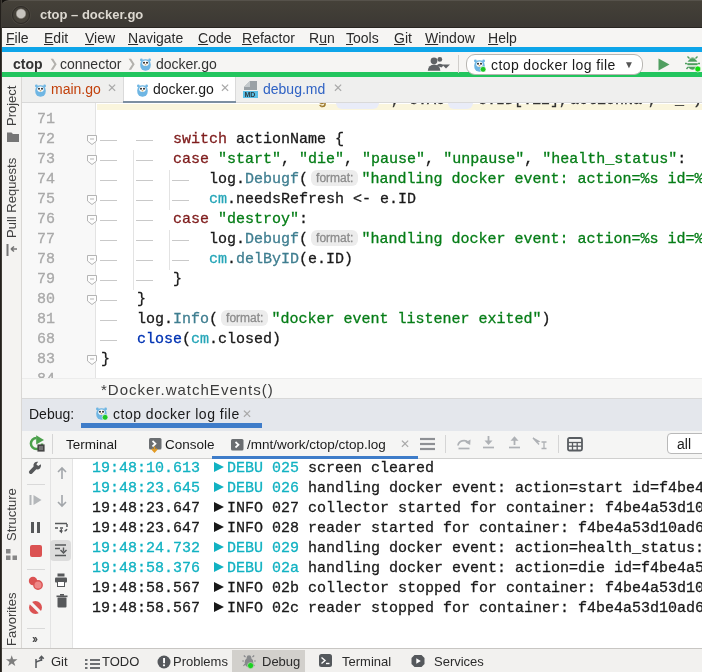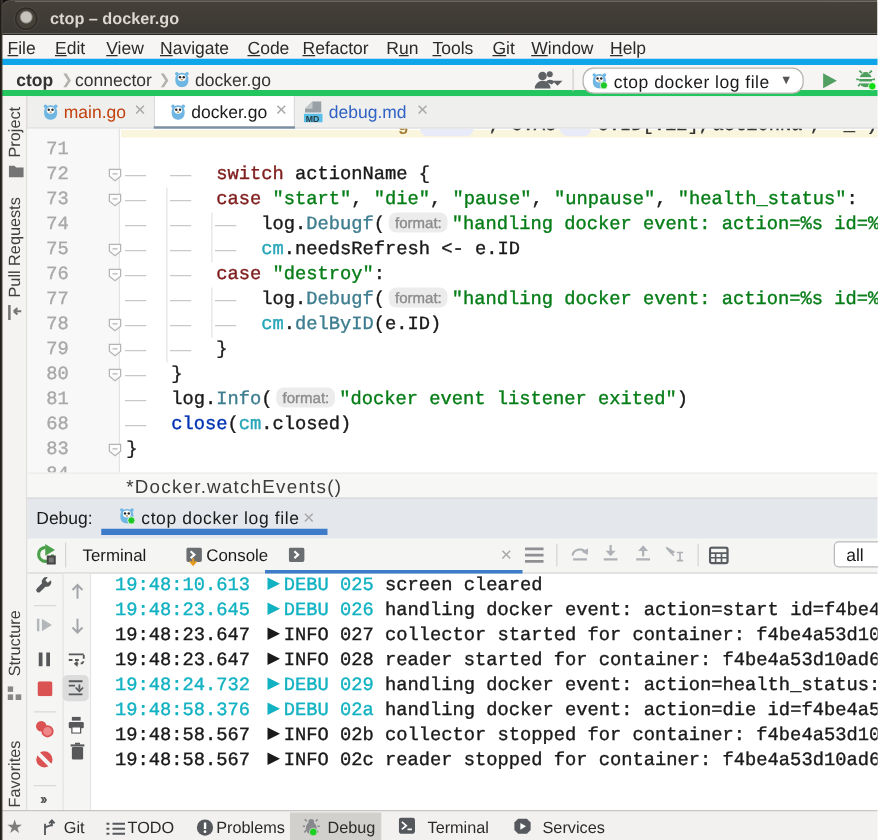--- a/index.html
+++ b/index.html
@@ -315,20 +315,21 @@
     <span class="abs" style="left:127px;top:7px"><svg width="15" height="16">
           <rect x="0" y="0" width="12.5" height="11.5" rx="1.5" fill="#6b6e71"></rect>
           <path d="M3.5 3 l3 2.75 L3.5 8.5" stroke="#fff" stroke-width="1.7" fill="none"></path>
           <path d="M5.5 8.5 v5 m-2.6 -2.6 l2.6 2.9 l2.6 -2.9" stroke="#e39b24" stroke-width="1.6" fill="none"></path>
         </svg></span>
     <span class="t" style="left:143px">Console</span>
     <span class="abs" style="left:209px;top:7px"><svg width="14" height="13">
           <rect x="0" y="0" width="12.5" height="11.5" rx="1.5" fill="#6b6e71"></rect>
           <path d="M4.5 3 l3 2.75 L4.5 8.5" stroke="#fff" stroke-width="1.7" fill="none"></path>
         </svg></span>
+    <span class="t" style="left:225px">/mnt/work/ctop/ctop.log</span>
     <span class="abs" style="left:378px;top:6px;font-size:12px;color:#a9a9a9">✕</span>
     <span class="abs" style="left:398px;top:6px"><svg width="15" height="14">
           <g stroke="#8e9094" stroke-width="2.2">
             <line x1="0" y1="2" x2="15" y2="2"></line>
             <line x1="0" y1="7" x2="15" y2="7"></line>
             <line x1="0" y1="12" x2="15" y2="12"></line>
           </g>
         </svg></span>
     <span class="abs" style="left:423px;top:4px;width:1px;height:18px;background:#d5d5d5"></span>
       <span class="abs" style="left:536px;top:4px;width:1px;height:18px;background:#d5d5d5"></span>

